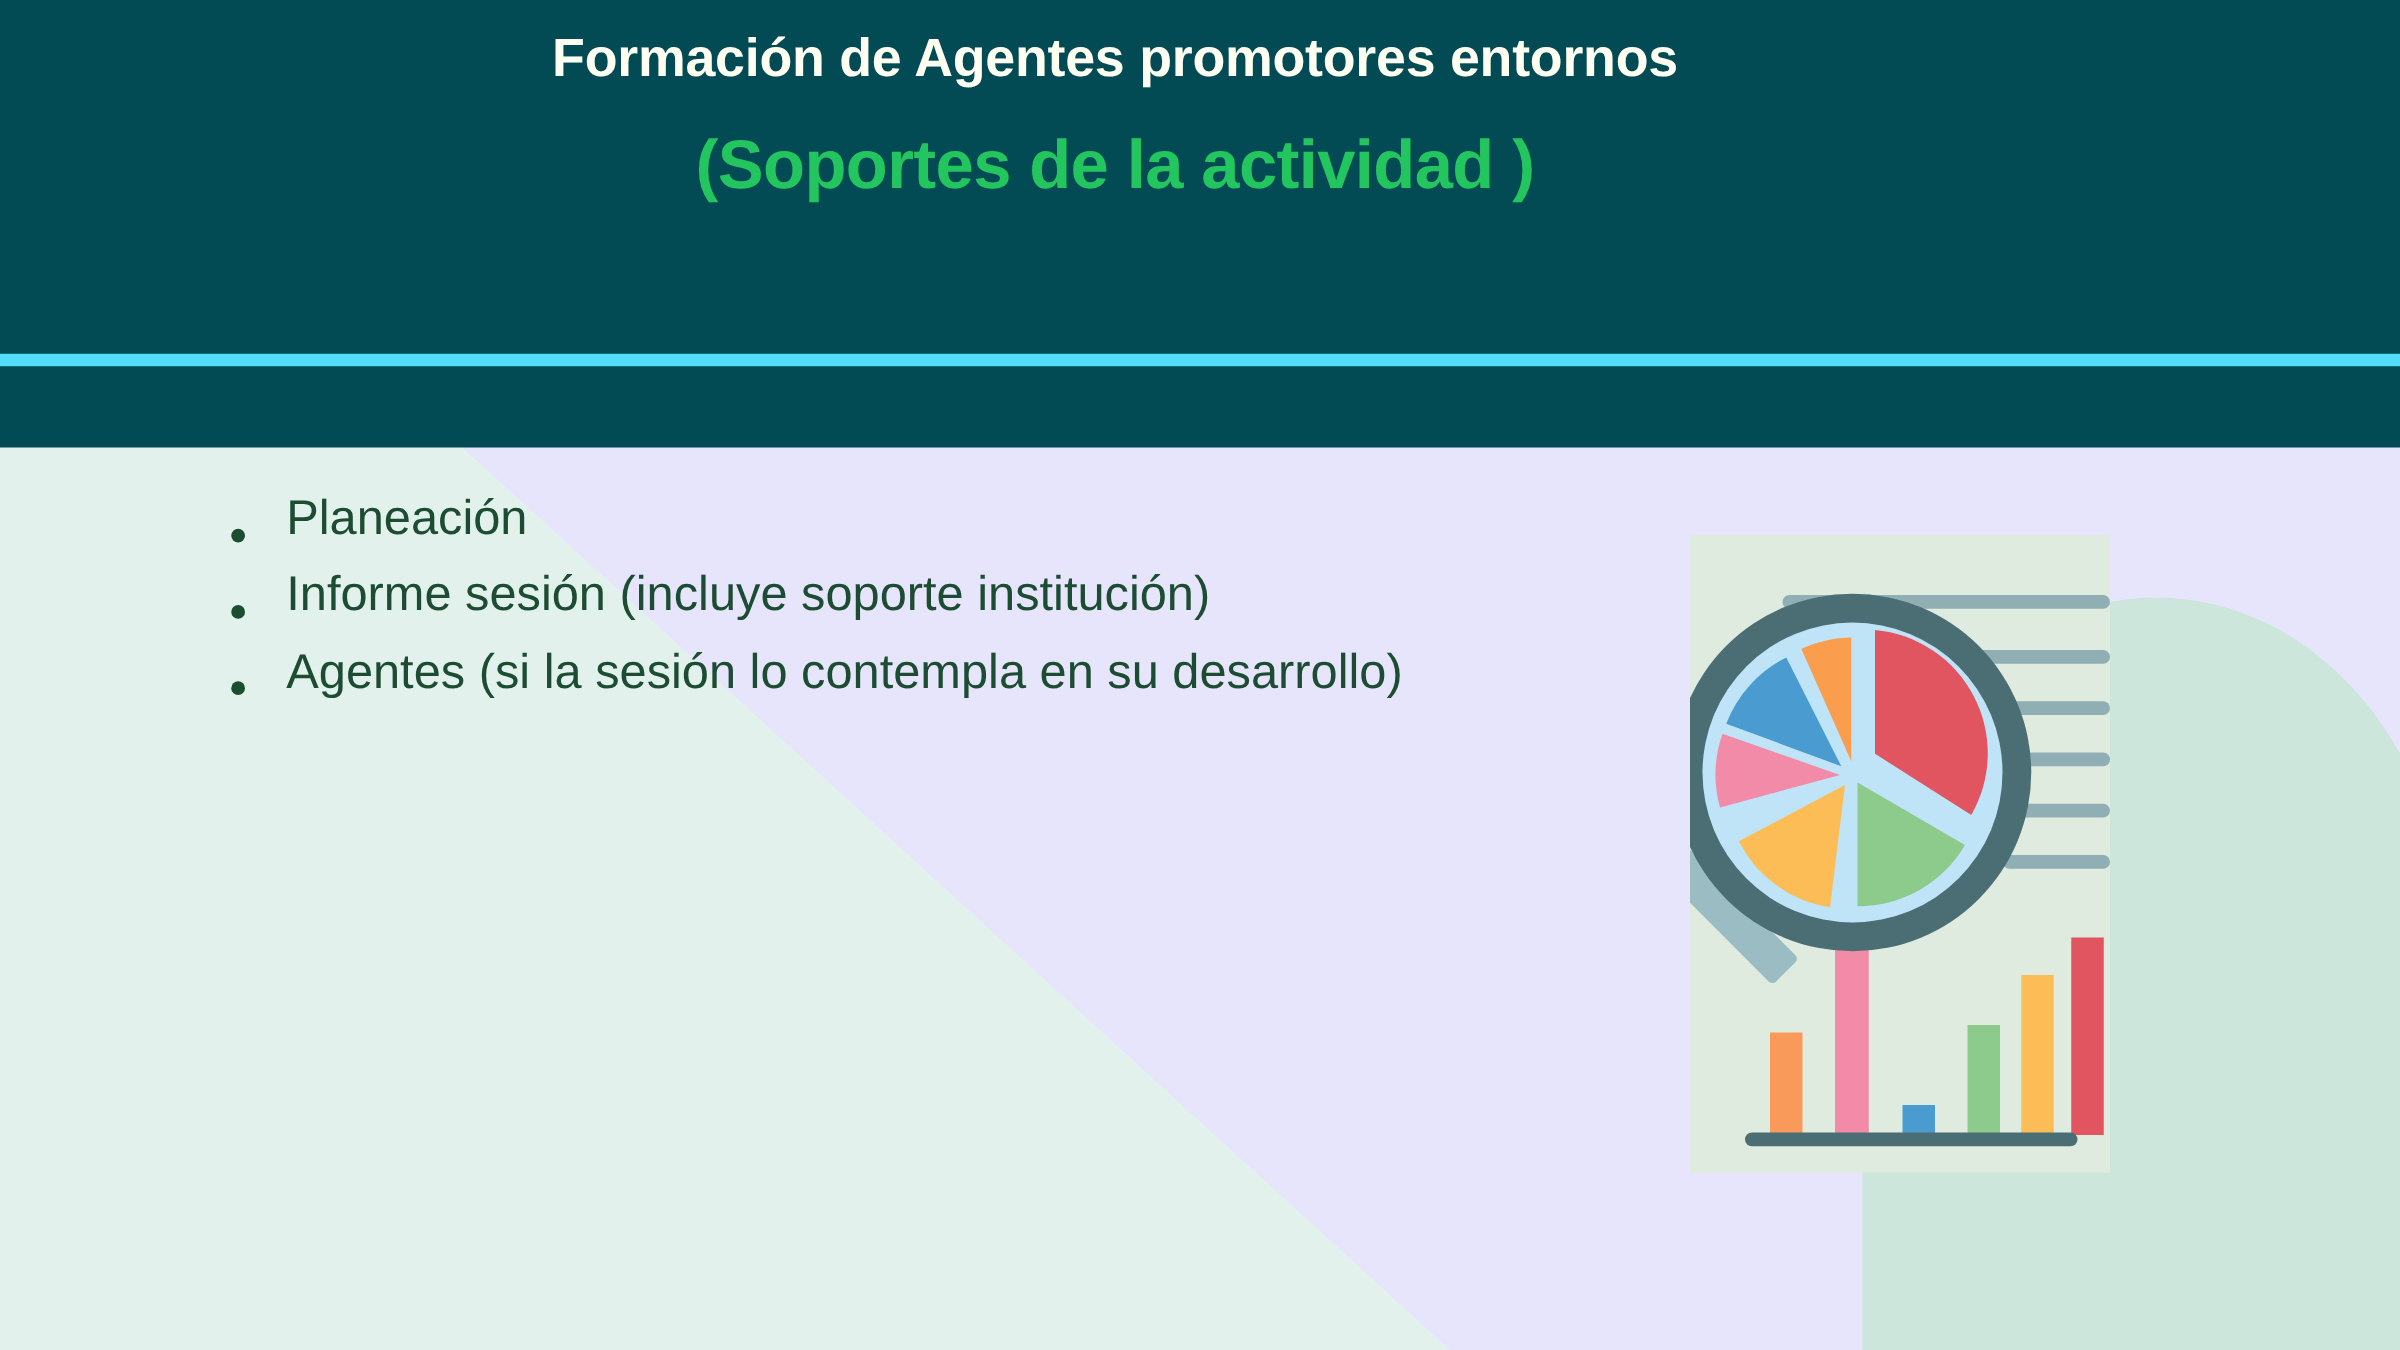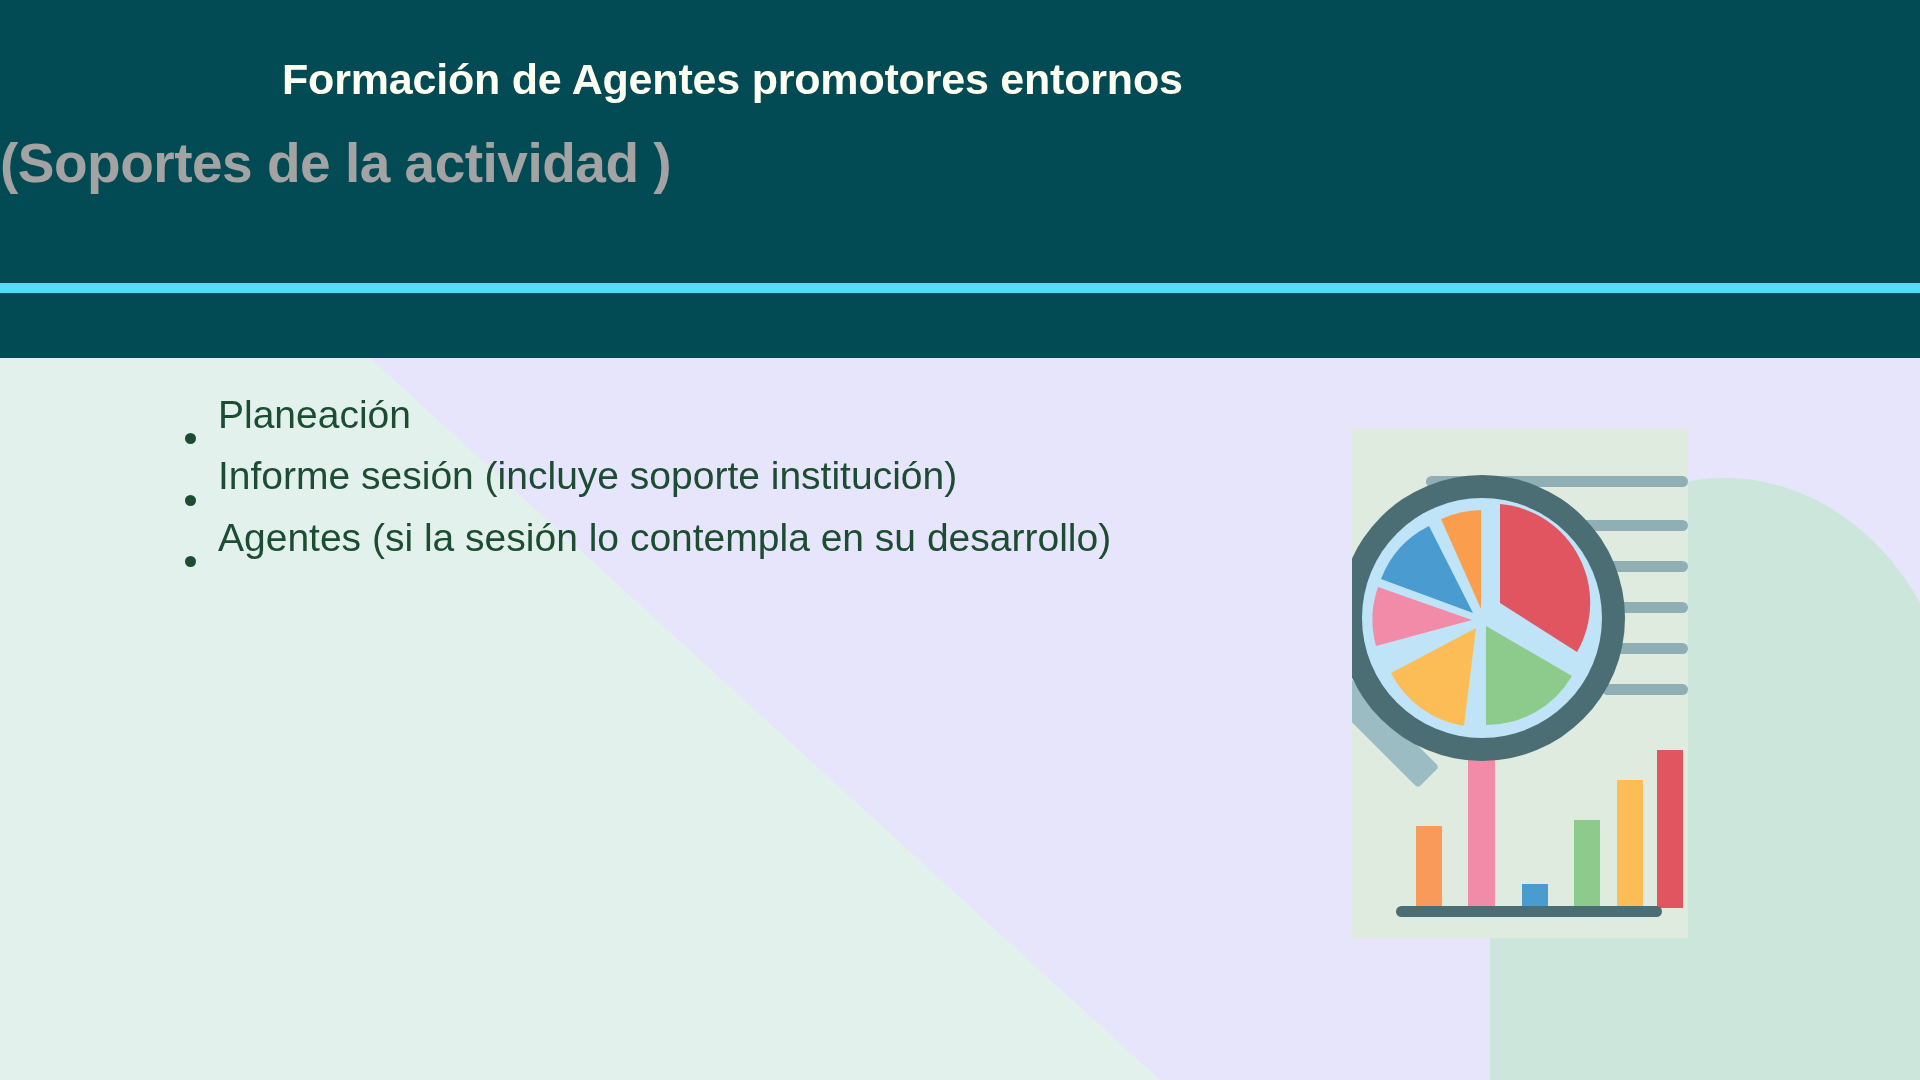--- a/index.html
+++ b/index.html
@@ -41,56 +41,57 @@
   }
 
   
   .header {
     position:absolute; left:0; top:0; width:1920px; height:358px;
     background:#024B54;
     z-index:4;
   }
   .title-block {
     position:absolute; left:0; top:22px; width:1784px;
-    margin-top:32px;
+    text-align:center;
   }
   .title-line {
     color:#FFFFF2;
     font-size:43px;
     font-weight:bold;
     line-height:1.18;
     letter-spacing:-0.2px;
     max-width:1220px;
     margin:0 auto;
   }
   .subtitle {
-    color:#a3a3a3;
+    color:#22c55e;
     font-size:55px;
     font-weight:bold;
     line-height:1.1;
     margin-top:28px;
     letter-spacing:-0.5px;
   }
   .divider {
     position:absolute; left:0; top:283px; width:1920px; height:10px;
     background:#53DCF5;
   }
 
   
   .bullets {
     position:absolute; left:185px; top:385px; width:960px;
     z-index:3;
   }
   .bullet {
     display:flex;
-    align-items:flex-end;
+    align-items:center;
     color:#1C4C32;
     font-size:39px;
     line-height:1.52;
     margin-bottom:2px;
+    gap:11px;
   }
   .bullet .dot {
     flex:0 0 auto;
     width:11px; height:11px;
     border-radius:50%;
     background:#1C4C32;
     margin-top:27px;
     margin-right:22px;
   }
   .bullet .btext { flex:1 1 auto; }

